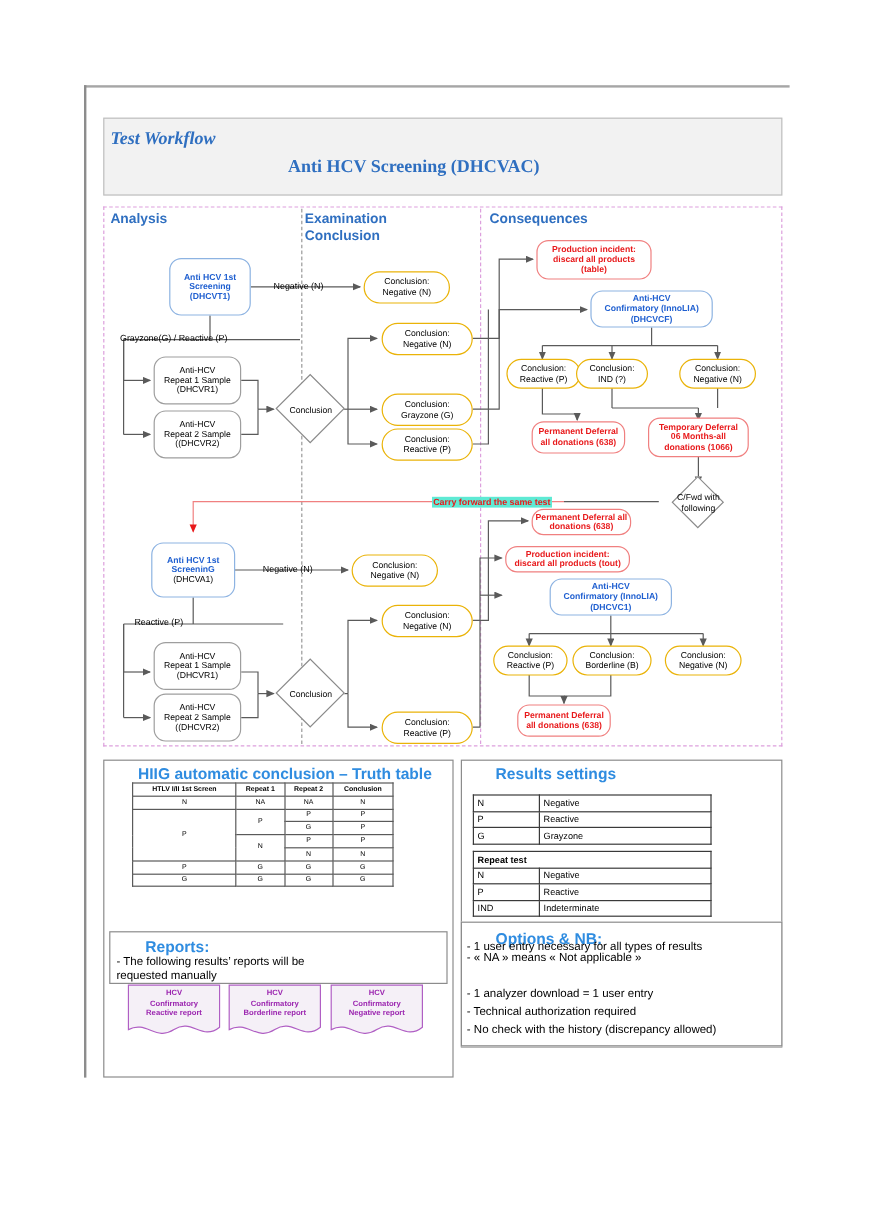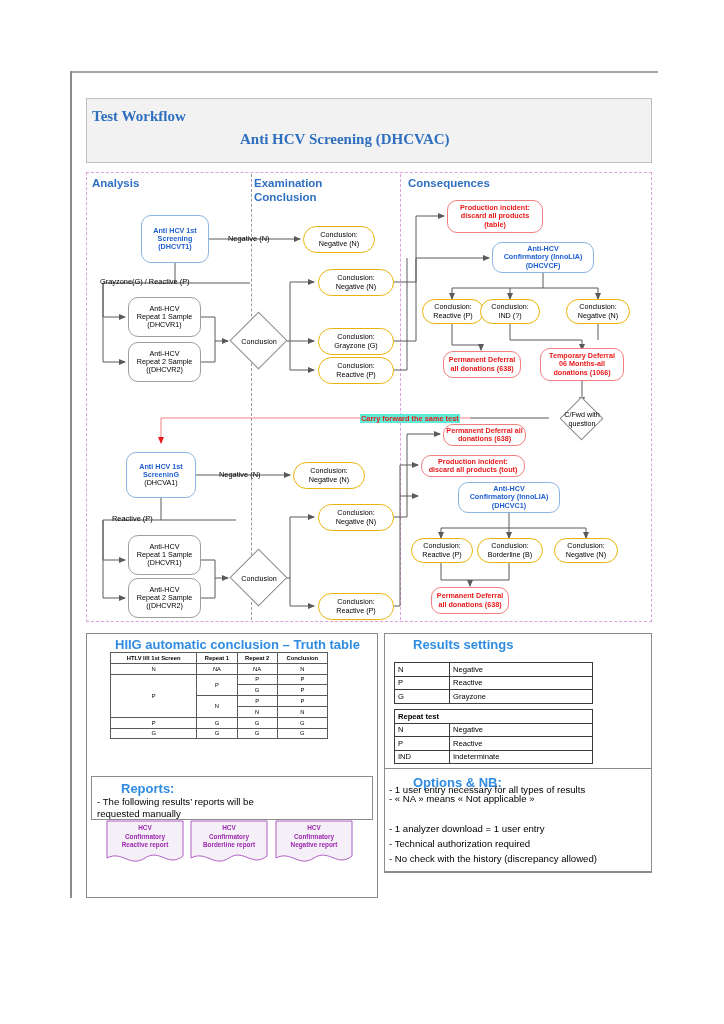--- a/index.html
+++ b/index.html
@@ -8,21 +8,21 @@
   .abs{position:absolute;}
 
   
   #page-top-rule{left:70px;top:71px;width:588px;height:2px;background:#a6a6a6;}
   #page-left-rule{left:70px;top:71px;width:2px;height:827px;background:#8c8c8c;}
 
   
   #title-banner{left:86px;top:98px;width:566px;height:65px;background:#f2f2f2;
       border:1px solid #bfbfbf;box-sizing:border-box;}
   .title-txt{font-family:"Liberation Serif",serif;font-weight:bold;color:#2f6fc0;}
-  #title-main{left:92px;top:108px;font-size:15px;}
+  #title-main{left:92px;top:108px;font-size:15px;font-style:italic;}
   #title-sub{left:240px;top:131px;font-size:15px;}
 
   
   #flow-box{left:86px;top:172px;width:566px;height:450px;
       border:1px dashed #dda0dd;box-sizing:border-box;}
   .coldiv{border-left:1px dashed #9a9a9a;}
   #col-div-1{left:251px;top:174px;height:446px;width:0;}
   #col-div-3{left:400px;top:174px;height:446px;width:0;border-left:1px dashed #dda0dd;}
 
   .colhead{font-size:11.5px;font-weight:bold;color:#2f6fc0;}
@@ -256,21 +256,21 @@
 </div>
 <div class="abs node red" style="left:540px;top:348px;width:84px;height:33px;flex-direction:column;">
   <span>Temporary Deferral</span>
   <span>06 Months-all</span>
   <span>donations (1066)</span>
 </div>
 <div class="diamond" style="left:547px;top:397px;width:70px;height:44px;">
   <div class="dshape" style="width:31px;height:31px;left:19px;top:6px;"></div>
   <div class="dtxt" style="flex-direction:column;">
     <span>C/Fwd with</span>
-    <span>question</span>
+    <span>following</span>
   </div>
 </div>
 
 <div class="abs lbl-red" style="left:360px;top:414px;">Carry forward the same test</div>
 
 <div class="abs node proc-blue" style="left:126px;top:452px;width:70px;height:46px;flex-direction:column;">
   <span>Anti HCV 1st</span>
   <span>ScreeninG</span>
   <span class="sub">(DHCVA1)</span>
 </div>

